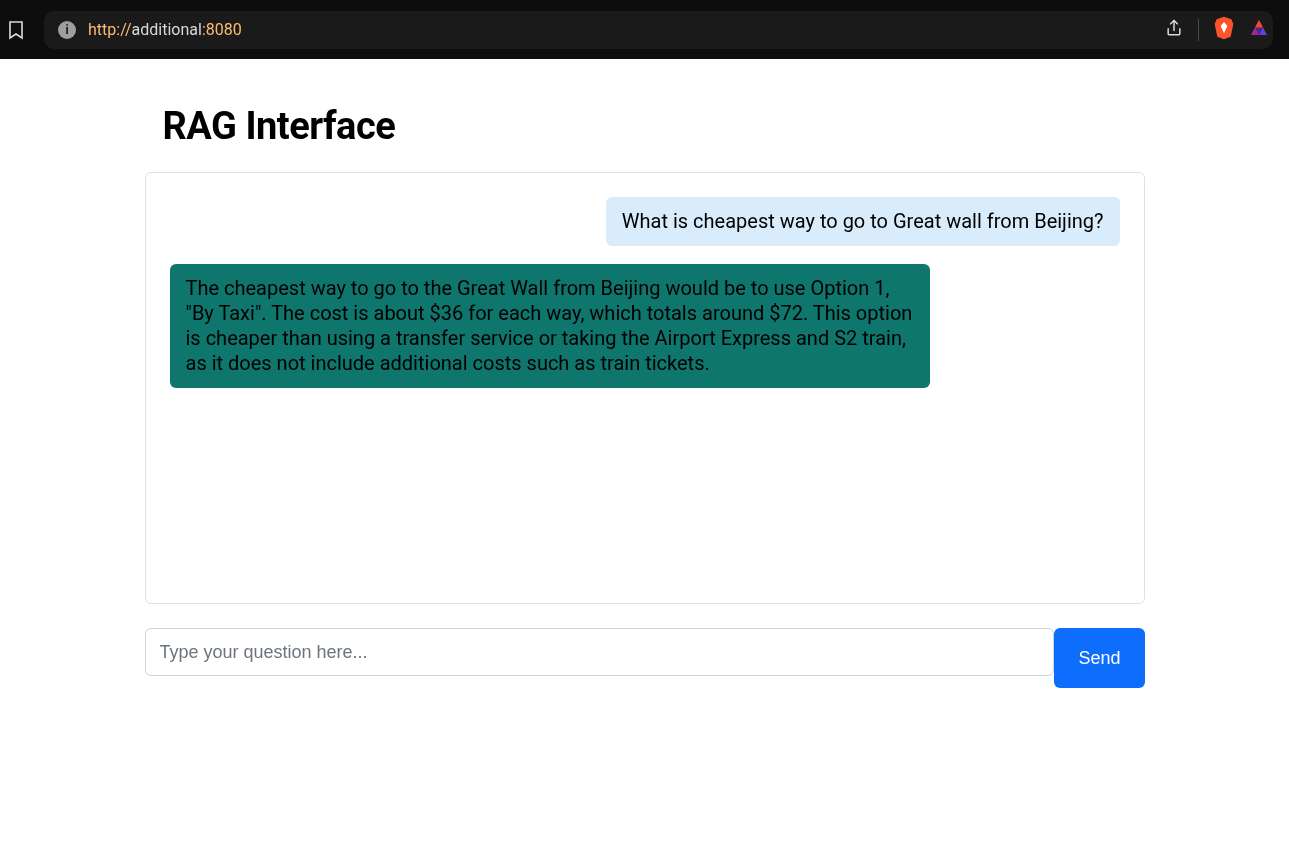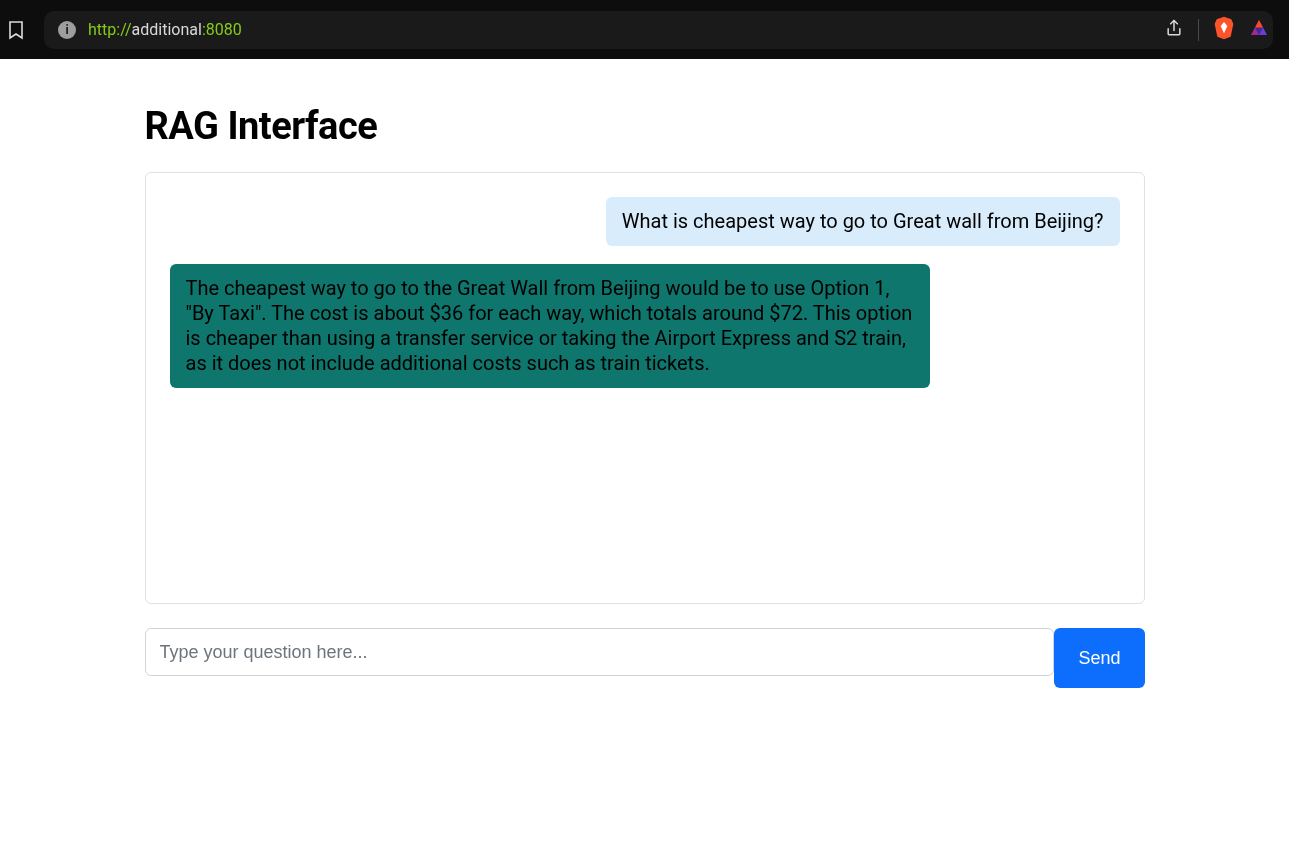--- a/index.html
+++ b/index.html
@@ -52,21 +52,21 @@
     display: flex;
     align-items: center;
     justify-content: center;
     line-height: 1;
   }
   .url-text {
     font-size: 16px;
     color: #d9d9d9;
     font-family: -apple-system, BlinkMacSystemFont, "Segoe UI", Roboto, sans-serif;
   }
-  .url-text .dim { color: #84cc16; }
+  .url-text .dim { color: #fdba74; }
   .right-icons {
     position: absolute;
     right: 20px;
     display: flex;
     align-items: center;
     gap: 14px;
   }
   .right-icons .share-ic { color: #d9d9d9; }
   .right-icons .divider {
     width: 1px;
@@ -89,20 +89,21 @@
   .container {
     width: 1000px;
     margin: 0 auto;
   }
   h1.title {
     font-size: 38px;
     font-weight: 700;
     color: #000;
     margin-bottom: 24px;
     letter-spacing: -0.5px;
+    margin-left: 18px;
   }
   .chat-box {
     border: 1px solid #dee2e6;
     border-radius: 6px;
     height: 432px;
     padding: 24px 24px;
     overflow-y: auto;
   }
   .msg-row { display: flex; margin-bottom: 18px; }
   .msg-row.user { justify-content: flex-end; }

